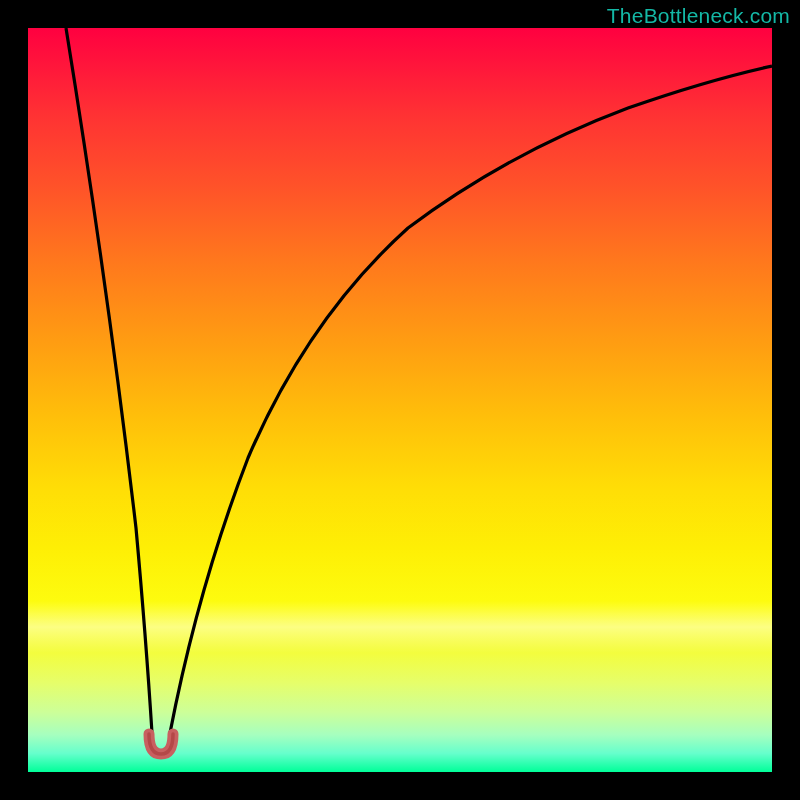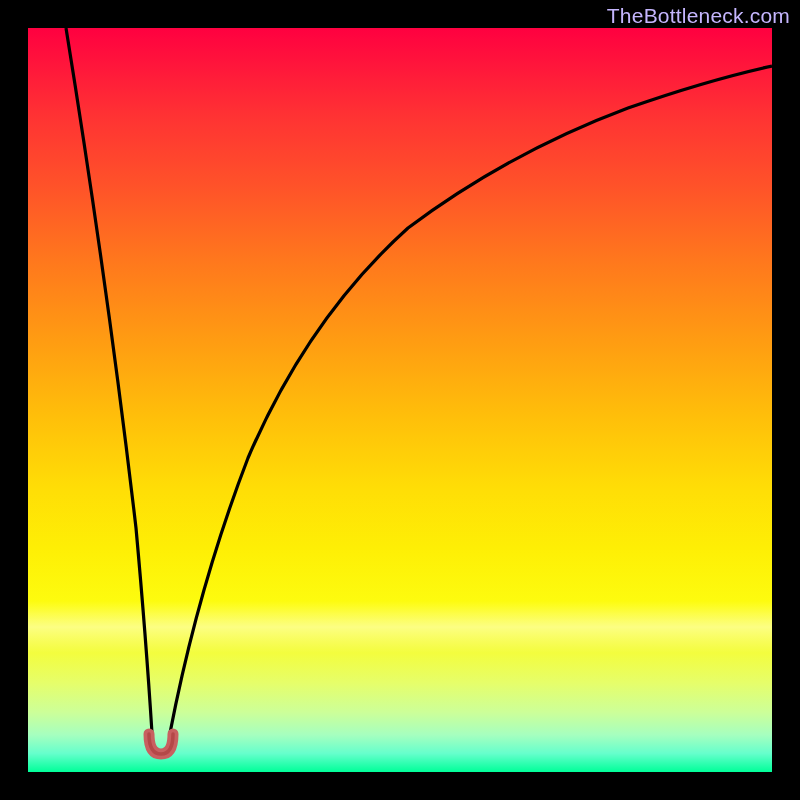--- a/index.html
+++ b/index.html
@@ -62,21 +62,21 @@
   svg.curve {
     position: absolute;
     inset: 0;
     width: 100%;
     height: 100%;
   }
   .watermark {
     position: absolute;
     top: 4px;
     right: 10px;
-    color: #c4b5fd;
+    color: #14b8a6;
     font-size: 21px;
     font-weight: 400;
     letter-spacing: 0.2px;
   }
 </style>
 </head>
 <body>
 
 <div class="frame">
 

